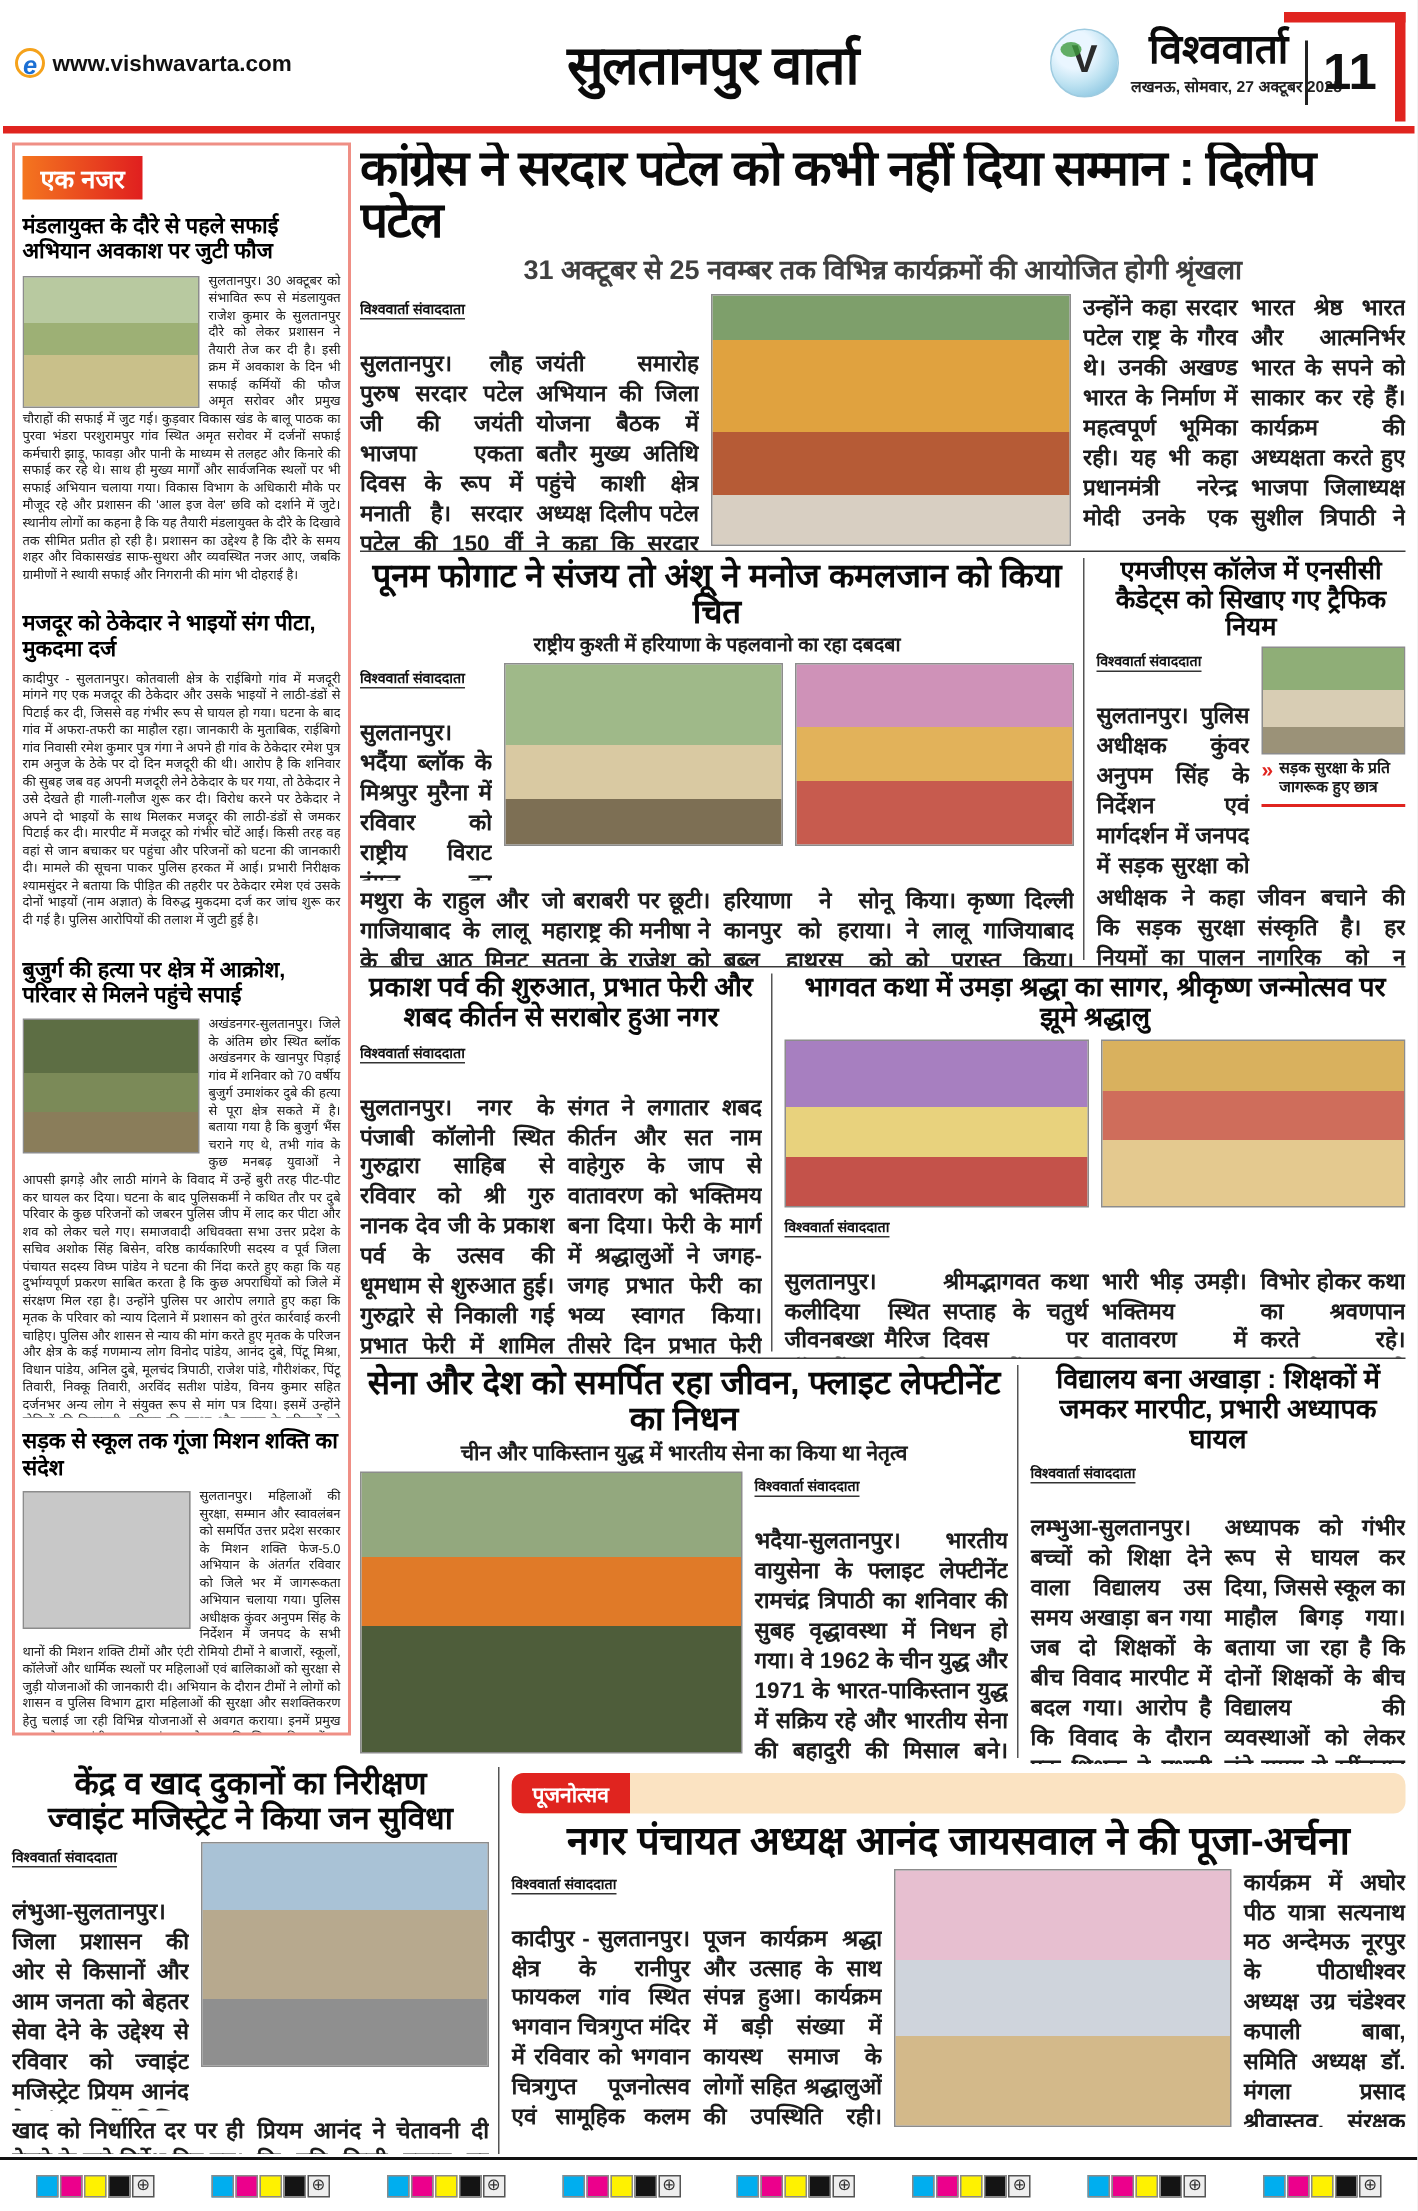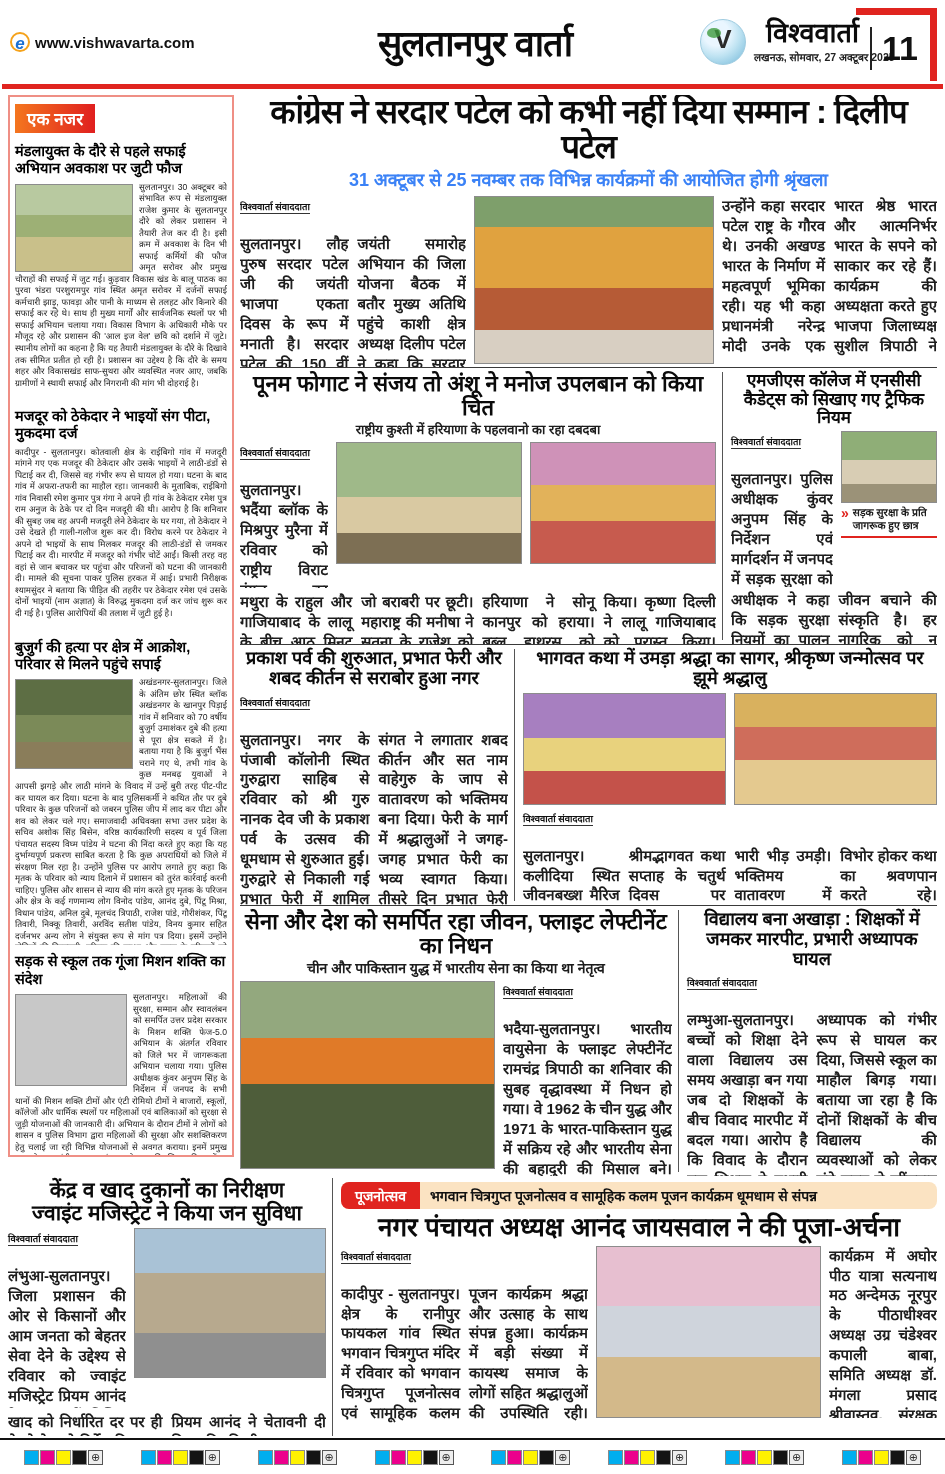--- a/index.html
+++ b/index.html
@@ -65,22 +65,22 @@
   
   .banner{display:flex;align-items:center;background:#fbe3c2;border-radius:8px;overflow:hidden;margin:4px 0;}
   .banner-label{background:#e0241f;color:#fff;font-weight:800;font-size:14px;padding:4px 14px;}
   .banner-text{font-weight:800;font-size:14px;padding:4px 10px;color:#111;}
   
   .cmyk-strip{position:absolute;left:0;right:0;bottom:0;height:34px;border-top:2px solid #111;
               display:flex;align-items:center;justify-content:space-between;padding:0 24px;background:#fff;}
   .reg-group{display:flex;align-items:center;gap:1px;}
   .reg-sq{width:13px;height:13px;border:1px solid #8a8a8a;}
   .reg-mark{width:13px;height:13px;border:1px solid #555;font-size:11px;line-height:13px;text-align:center;color:#333;background:#eee;}
-  .hl-lead{font-size:33px;font-weight:800;text-align:center;line-height:1.05;color:#0a0a0a;letter-spacing:-1px;}
-  .hl-sub{font-size:18px;font-weight:700;text-align:center;margin-top:3px;color:#3b82f6;}
+  .hl-lead{font-size:33px;font-weight:800;text-align:left;line-height:1.05;color:#0a0a0a;letter-spacing:-1px;}
+  .hl-sub{font-size:18px;font-weight:700;text-align:center;margin-top:3px;color:#404040;}
   .hl-m{font-size:22px;font-weight:800;line-height:1.1;color:#0a0a0a;}
   .hl-s{font-size:13px;font-weight:700;}
   .center{text-align:center;}
 </style>
 </head>
 <body>
 
 <div id="page">
 
   <div class="hdr">
@@ -150,21 +150,21 @@
           <div class="ph ph-lead" style="width:240px;height:168px;flex:0 0 auto;"></div>
           <div style="flex:1;">
             <div class="bodytxt cols2" style="height:168px;overflow:hidden;">उन्होंने कहा सरदार पटेल राष्ट्र के गौरव थे। उनकी अखण्ड भारत के निर्माण में महत्वपूर्ण भूमिका रही। यह भी कहा प्रधानमंत्री नरेन्द्र मोदी उनके एक भारत श्रेष्ठ भारत और आत्मनिर्भर भारत के सपने को साकार कर रहे हैं। कार्यक्रम की अध्यक्षता करते हुए भाजपा जिलाध्यक्ष सुशील त्रिपाठी ने सभी का स्वागत करते हुए धन्यवाद व आभार प्रकट किया। संचालन जिला महामंत्री धर्मेन्द्र कुमार ने किया। इस मौके पर एमएलसी शैलेन्द्र सिंह, विधायक विनोद सिंह, राज प्रसाद उपाध्याय, राजेश गौतम, योगेन्द्र प्रताप सिंह, प्रवीण कुमार अग्रवाल, मीडिया प्रभारी आदि मौजूद रहे। 31 अक्टूबर से 25 नवम्बर तक हर न्याय पंचायत स्तर पर पदयात्रा, खेल प्रतियोगिता एवं संगोष्ठी आयोजित होगी।</div>
           </div>
         </div>
 
       </div>
 
       <div class="row rule-b" style="height:268px;overflow:hidden;padding:4px 0;">
         <div class="rule-r" style="flex:1 1 480px;padding-right:6px;min-width:0;">
-          <div class="hl-m center">पूनम फोगाट ने संजय तो अंशू ने मनोज उपलबान को किया चित</div>
+          <div class="hl-m center">पूनम फोगाट ने संजय तो अंशू ने मनोज कमलजान को किया चित</div>
           <div class="hl-s center">राष्ट्रीय कुश्ती में हरियाणा के पहलवानो का रहा दबदबा</div>
           <div class="row" style="margin-top:4px;">
             <div style="width:88px;flex:0 0 auto;">
               <span class="byline">विश्ववार्ता संवाददाता</span>
               <div class="bodytxt" style="height:108px;overflow:hidden;">सुलतानपुर। भदैंया ब्लॉक के मिश्रपुर मुरैना में रविवार को राष्ट्रीय विराट दंगल का आयोजन किया गया। जिसमें कई राज्यों के पहलवानों ने हिस्सा लिया। कॉम्पिटिशन में हरियाणा की अंशु मलिक ने चित्रकूट के मनोज पहलवान को हरा विजेता रही।</div>
             </div>
             <div class="ph ph-dangal" style="flex:1;height:122px;"></div>
             <div class="ph ph-garland" style="flex:1;height:122px;"></div>
           </div>
           <div class="bodytxt cols4" style="height:86px;overflow:hidden;margin-top:4px;">मथुरा के राहुल और गाजियाबाद के लालू के बीच आठ मिनट की कुश्ती लड़ी गई जो बराबरी पर छूटी। महाराष्ट्र की मनीषा ने सतना के राजेश को पटखनी दी। सोनू हरियाणा ने सोनू कानपुर को हराया। बब्लू हाथरस को सुरेंद्र दिल्ली ने चित किया। कृष्णा दिल्ली ने लालू गाजियाबाद को परास्त किया। वाराणसी के राजन ने कृष्णा दिल्ली को हराया। इसके अलावा देश के कई राज्यों से महिला व पुरुष पहलवान भाग लिया। कमेंटेटर के रूप में राष्ट्रीय पहलवान रमजान ने बेहतरीन भूमिका निभाई। कार्यक्रम आयोजक मिश्रपुर पुरैना प्रधान प्रतिनिधि राम जियावन विश्वकर्मा, अध्यक्ष बद्री प्रसाद दूबे व अन्य मानिंद व्यक्तियों द्वारा पहलवानों को उचित इनाम दिया गया।</div>
@@ -246,21 +246,20 @@
           <div class="bodytxt" style="height:142px;overflow:hidden;">लंभुआ-सुलतानपुर। जिला प्रशासन की ओर से किसानों और आम जनता को बेहतर सेवा देने के उद्देश्य से रविवार को ज्वाइंट मजिस्ट्रेट प्रियम आनंद ने लंभुआ में विभिन्न जन सुविधा केंद्रों का निरीक्षण किया। निरीक्षण के दौरान उन्होंने केंद्र संचालकों को निर्देश दिए कि किसानों को अधिक से अधिक फायदे मुहैया करवाए जाएं। उन्होंने स्पष्ट किया कि किसान सम्मान निधि की अगली किस्त केवल उन किसानों को मिलेगी, जिनके रजिस्टर पूरे हो चुके हैं। इसके साथ ही ज्वाइंट मजिस्ट्रेट ने लंभुआ कस्बे में स्थित खाद की दुकानों का भी निरीक्षण किया।</div>
         </div>
         <div class="ph ph-street" style="flex:1;height:150px;"></div>
       </div>
       <div class="bodytxt cols2" style="height:48px;overflow:hidden;margin-top:4px;">खाद को निर्धारित दर पर ही बेचने के कड़े निर्देश दिए गए। प्रियम आनंद ने चेतावनी दी कि यदि किसी दुकान पर अधिक मूल्य पर खाद विक्रय करने की शिकायत मिलेगी तो उस दुकान का लाइसेंस रद्द किया जाएगा और कठोर कार्रवाई की जाएगी। ज्वाइंट मजिस्ट्रेट ने कहा कि प्रशासन द्वारा इस प्रकार की निगरानी किसानों के हित और उचित मूल्य पर आवश्यक संसाधनों की उपलब्धता सुनिश्चित करने के लिए नियमित रूप से जारी रहेगी।</div>
     </div>
 
     <div style="flex:1;min-width:0;">
       <div class="banner">
         <span class="banner-label">पूजनोत्सव</span>
-        <span class="banner-text">भगवान चित्रगुप्त पूजनोत्सव व सामूहिक कलम पूजन कार्यक्रम धूमधाम से संपन्न</span>
       </div>
       <div class="hl-m center" style="font-size:26px;">नगर पंचायत अध्यक्ष आनंद जायसवाल ने की पूजा-अर्चना</div>
       <div class="row" style="margin-top:4px;">
         <div style="flex:1 1 46%;min-width:0;">
           <span class="byline">विश्ववार्ता संवाददाता</span>
           <div class="bodytxt cols2" style="height:158px;overflow:hidden;">कादीपुर - सुलतानपुर। क्षेत्र के रानीपुर फायकल गांव स्थित भगवान चित्रगुप्त मंदिर में रविवार को भगवान चित्रगुप्त पूजनोत्सव एवं सामूहिक कलम पूजन कार्यक्रम श्रद्धा और उत्साह के साथ संपन्न हुआ। कार्यक्रम में बड़ी संख्या में कायस्थ समाज के लोगों सहित श्रद्धालुओं की उपस्थिति रही। कार्यक्रम के मुख्य अतिथि नगर पंचायत अध्यक्ष आनंद जायसवाल ने भगवान चित्रगुप्त की विधिवत पूजा-अर्चना एवं आरती कर कार्यक्रम का शुभारंभ किया। इस अवसर पर भगवान चित्रगुप्त मंदिर समिति द्वारा भगवान का शृंगार पूजन किया गया, जिसके उपरांत सुंदरकांड पाठ आरंभ हुआ। पाठ समापन के बाद पूर्णाहुति कर सामूहिक कलम पूजन का आयोजन किया गया, जिसमें उपस्थित लोगों ने ज्ञान और सत्य के मार्ग पर चलने का संकल्प लिया। समारोह को संबोधित करते हुए अध्यक्ष आनंद जायसवाल ने कहा सनातन धर्म और राष्ट्र निर्माण में कायस्थ समाज का योगदान अतुलनीय रहा है। हमें उनके आदर्शों पर चलकर समाज और देश के उत्थान में योगदान देना चाहिए।</div>
         </div>
         <div class="ph ph-pooja" style="width:225px;height:172px;flex:0 0 auto;"></div>
         <div style="width:108px;flex:0 0 auto;">
           <div class="bodytxt" style="height:172px;overflow:hidden;">कार्यक्रम में अघोर पीठ यात्रा सत्यनाथ मठ अन्देमऊ नूरपुर के पीठाधीश्वर अध्यक्ष उग्र चंडेश्वर कपाली बाबा, समिति अध्यक्ष डॉ. मंगला प्रसाद श्रीवास्तव, संरक्षक ई. माता प्रसाद श्रीवास्तव, शिवकुमार लाल श्रीवास्तव, डॉ. सोहल श्रीवास्तव, महामंत्री संदीप श्रीवास्तव, प्रबंधक पवन श्रीवास्तव, विजय कुमार श्रीवास्तव, हरिहर प्रसाद श्रीवास्तव, अरुण कुमार श्रीवास्तव, डॉ. प्रशांत श्रीवास्तव, अंकित श्रीवास्तव 'आंबू', तनमय श्रीवास्तव 'बंटी', मुंदित मिश्रा, रवि प्रकाश माल्या, उत्कर्ष मोहनलाल, रघुराम गुप्ता सहित अनेक गणमान्य लोग उपस्थित रहे। पूरे कार्यक्रम के दौरान मंदिर परिसर भक्ति और उत्सव के रंग में डूबा रहा।</div>

